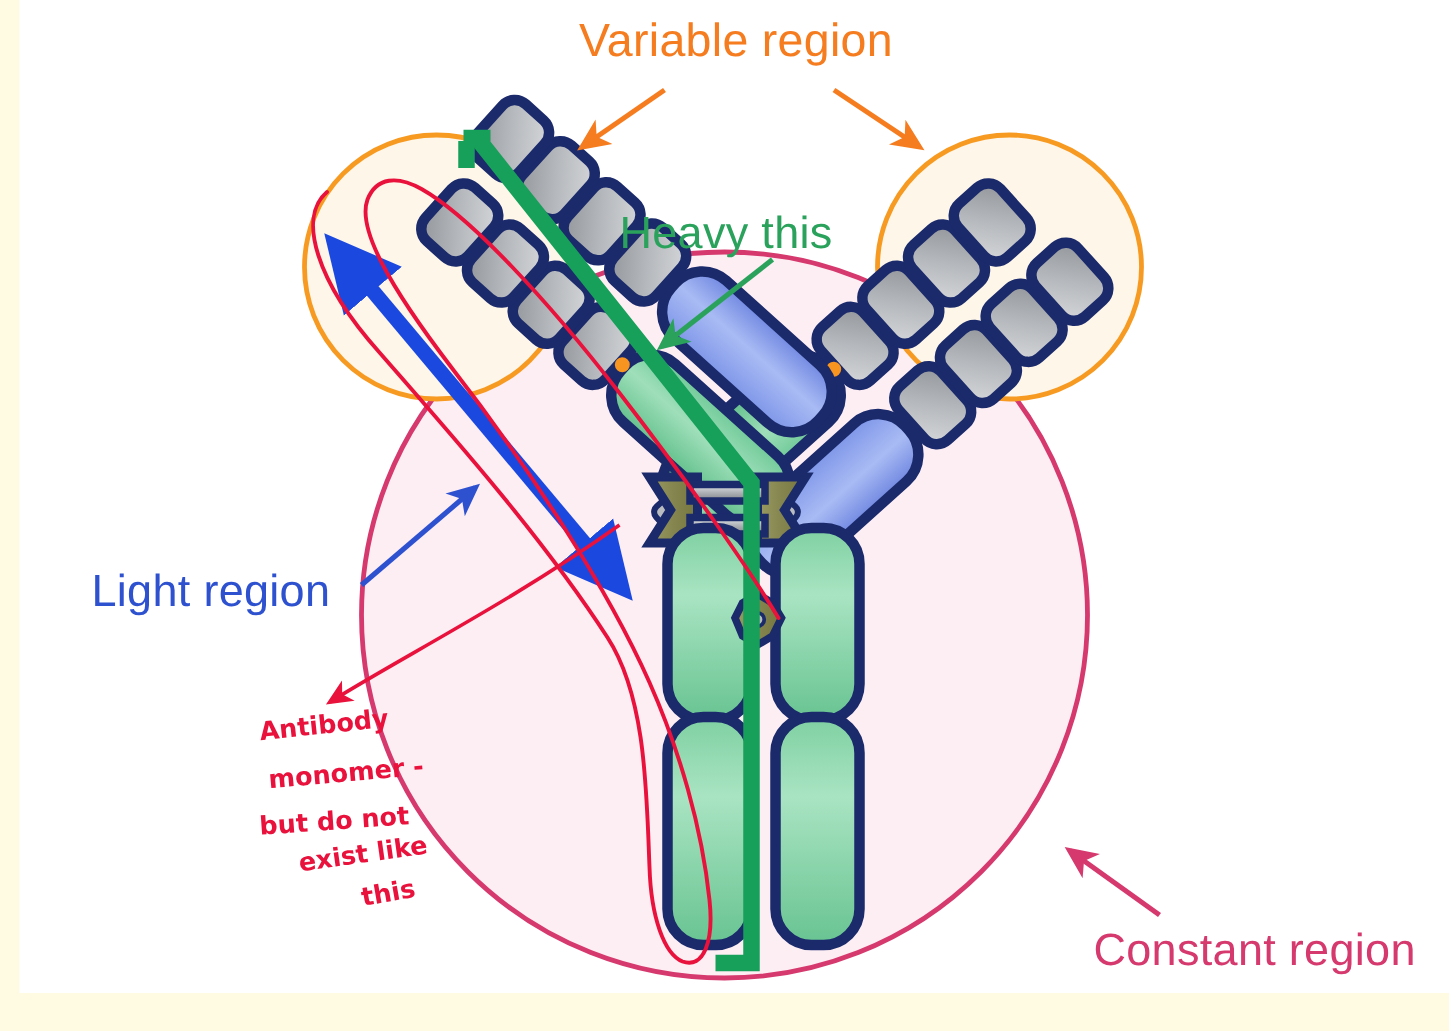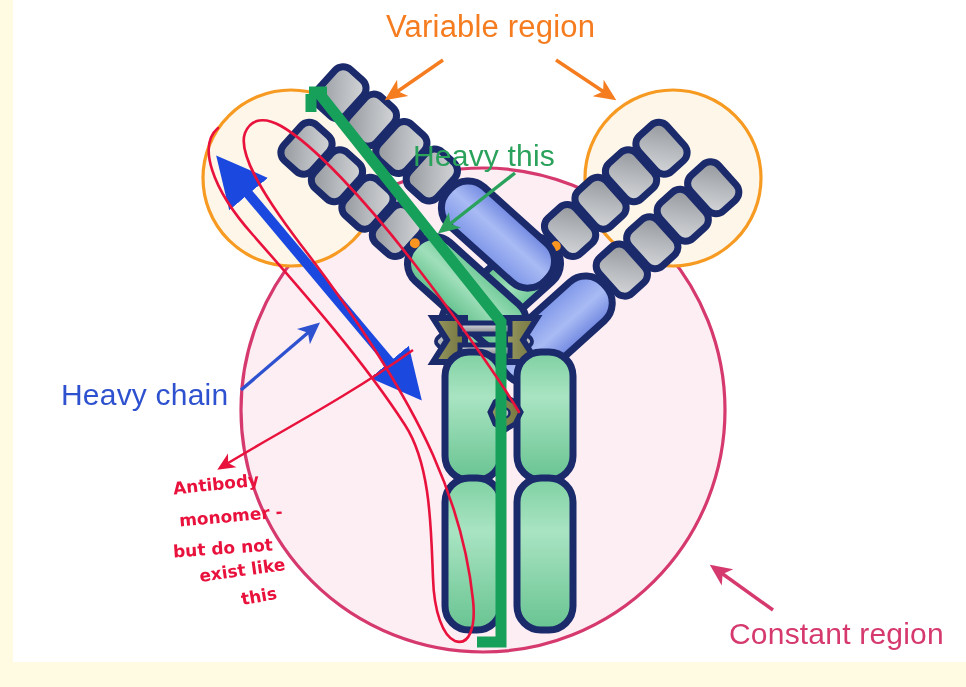--- a/index.html
+++ b/index.html
@@ -251,21 +251,21 @@
                C300,144 352,200 400,262
                C448,324 488,382 506,412" fill="none" stroke="#e8123c" stroke-width="2.6" stroke-linecap="round"></path>
 
       <path d="M400,350 C330,400 255,438 207,468" fill="none" stroke="#e8123c" stroke-width="2.4" marker-end="url(#arrowRed)"></path>
     </svg>
 
     <div class="lbl" id="label-variable-region">Variable region</div>
 
     <div class="lbl" id="label-heavy-chain">Heavy this</div>
 
-    <div class="lbl" id="label-light-chain">Heavy chain</div>
+    <div class="lbl" id="label-light-chain">Light region</div>
 
     <div class="lbl" id="label-constant-region">Constant region</div>
 
     <div class="hand" id="hw-line-1">Antibody</div>
     <div class="hand" id="hw-line-2">monomer -</div>
     <div class="hand" id="hw-line-3">but do not</div>
     <div class="hand" id="hw-line-4">exist like</div>
     <div class="hand" id="hw-line-5">this</div>
 
   </div>

